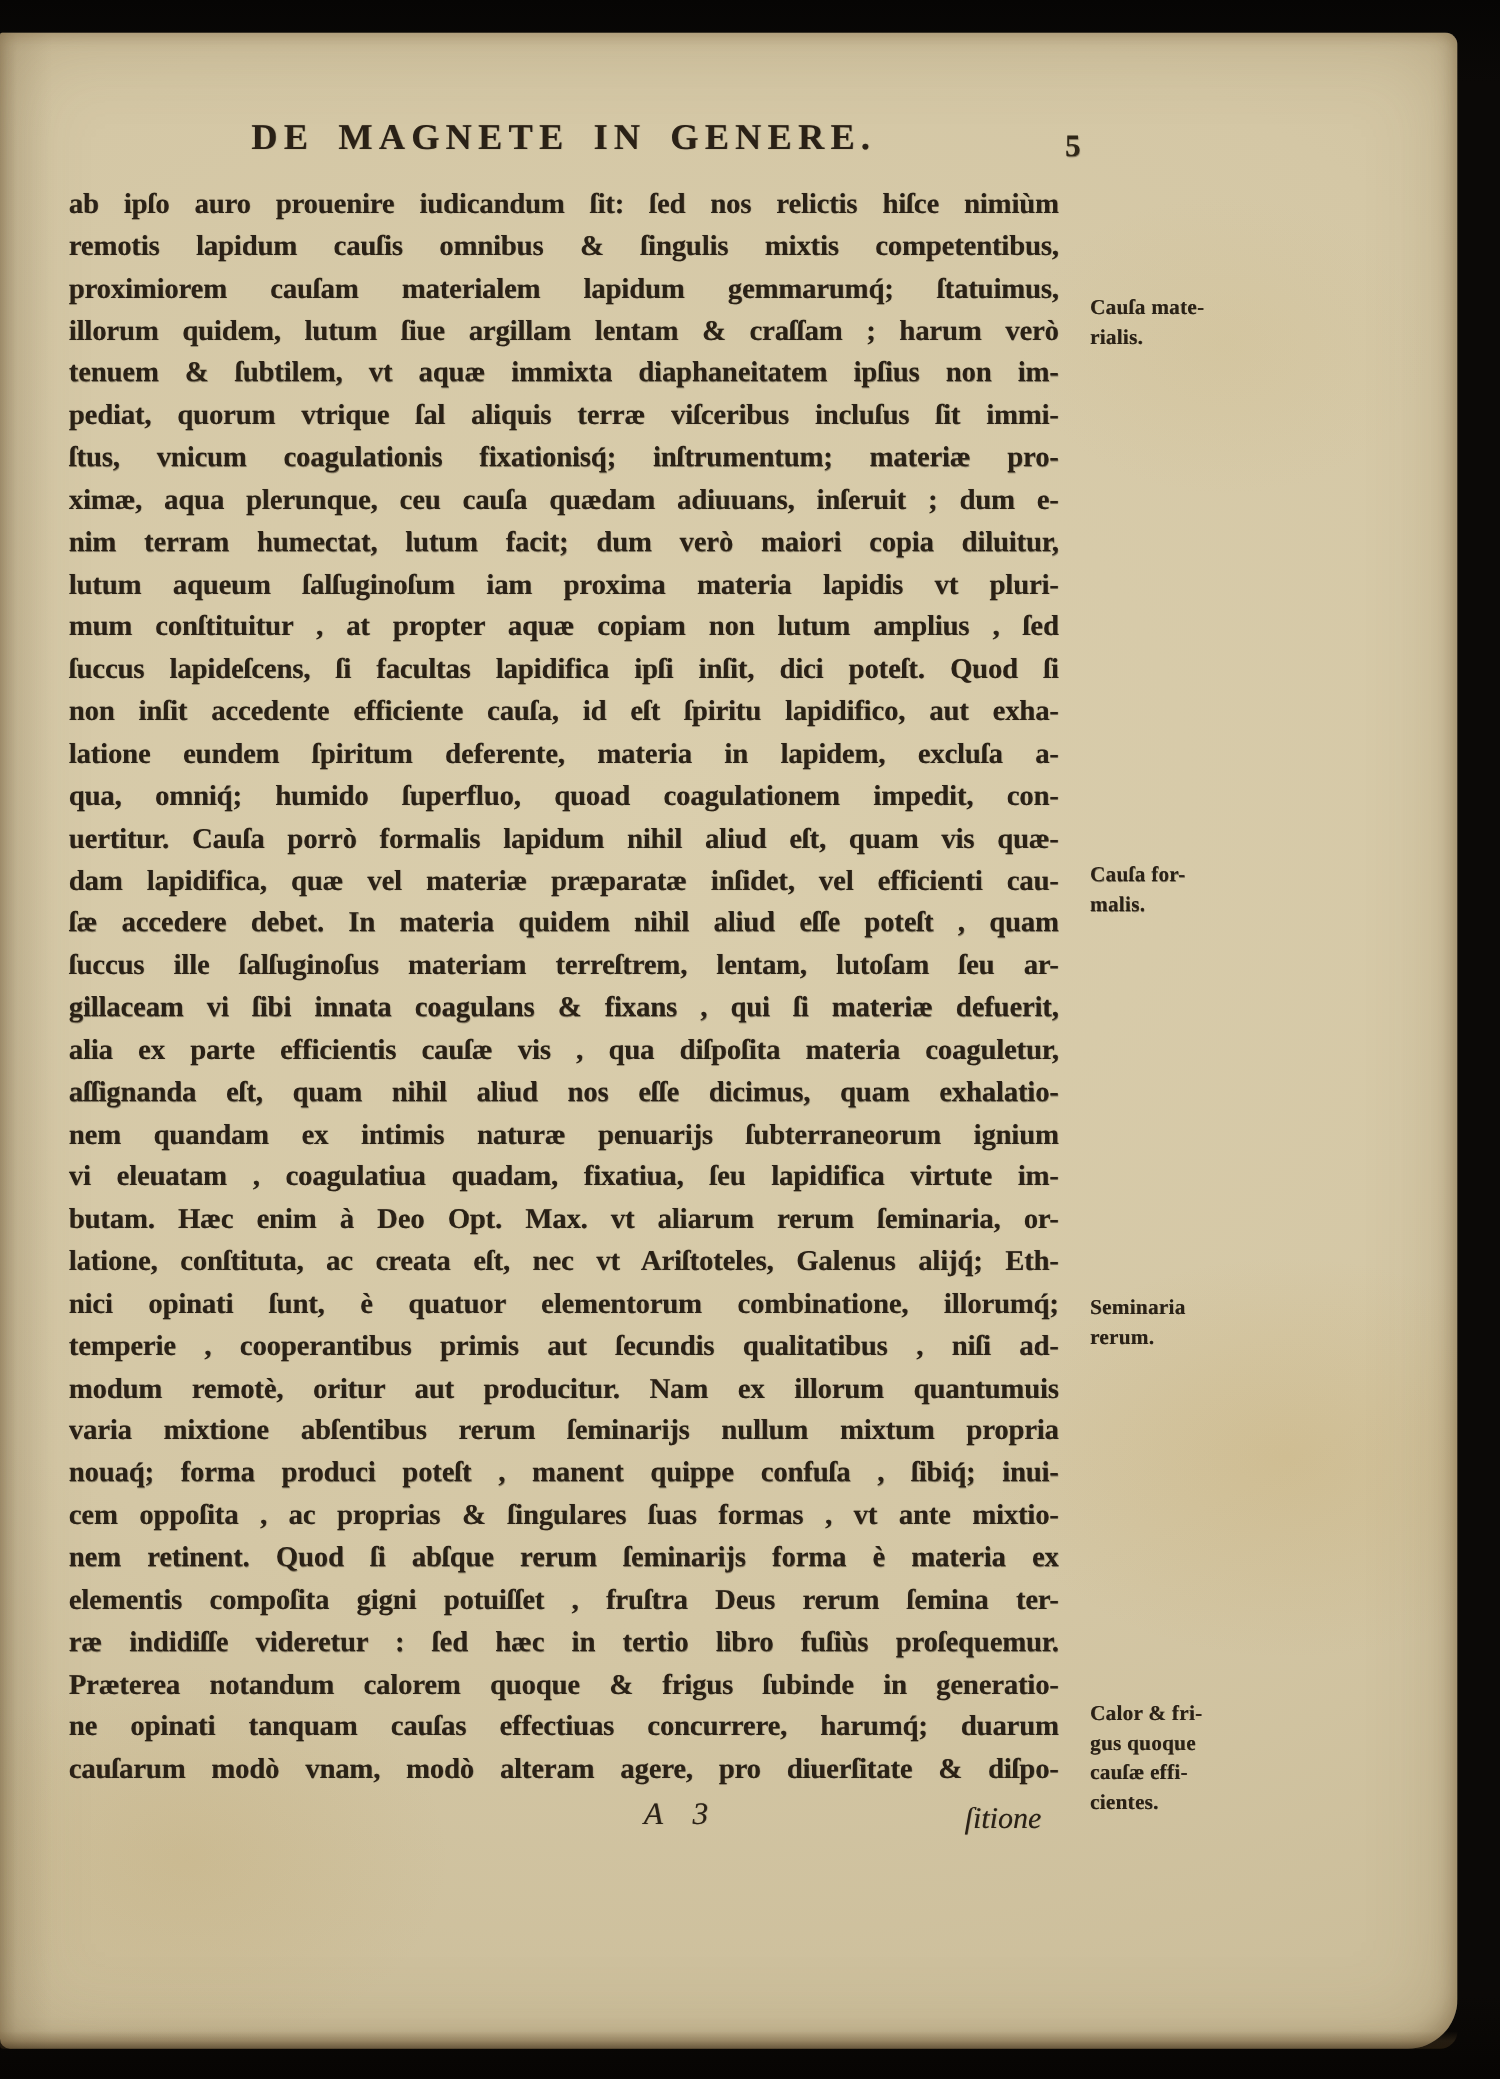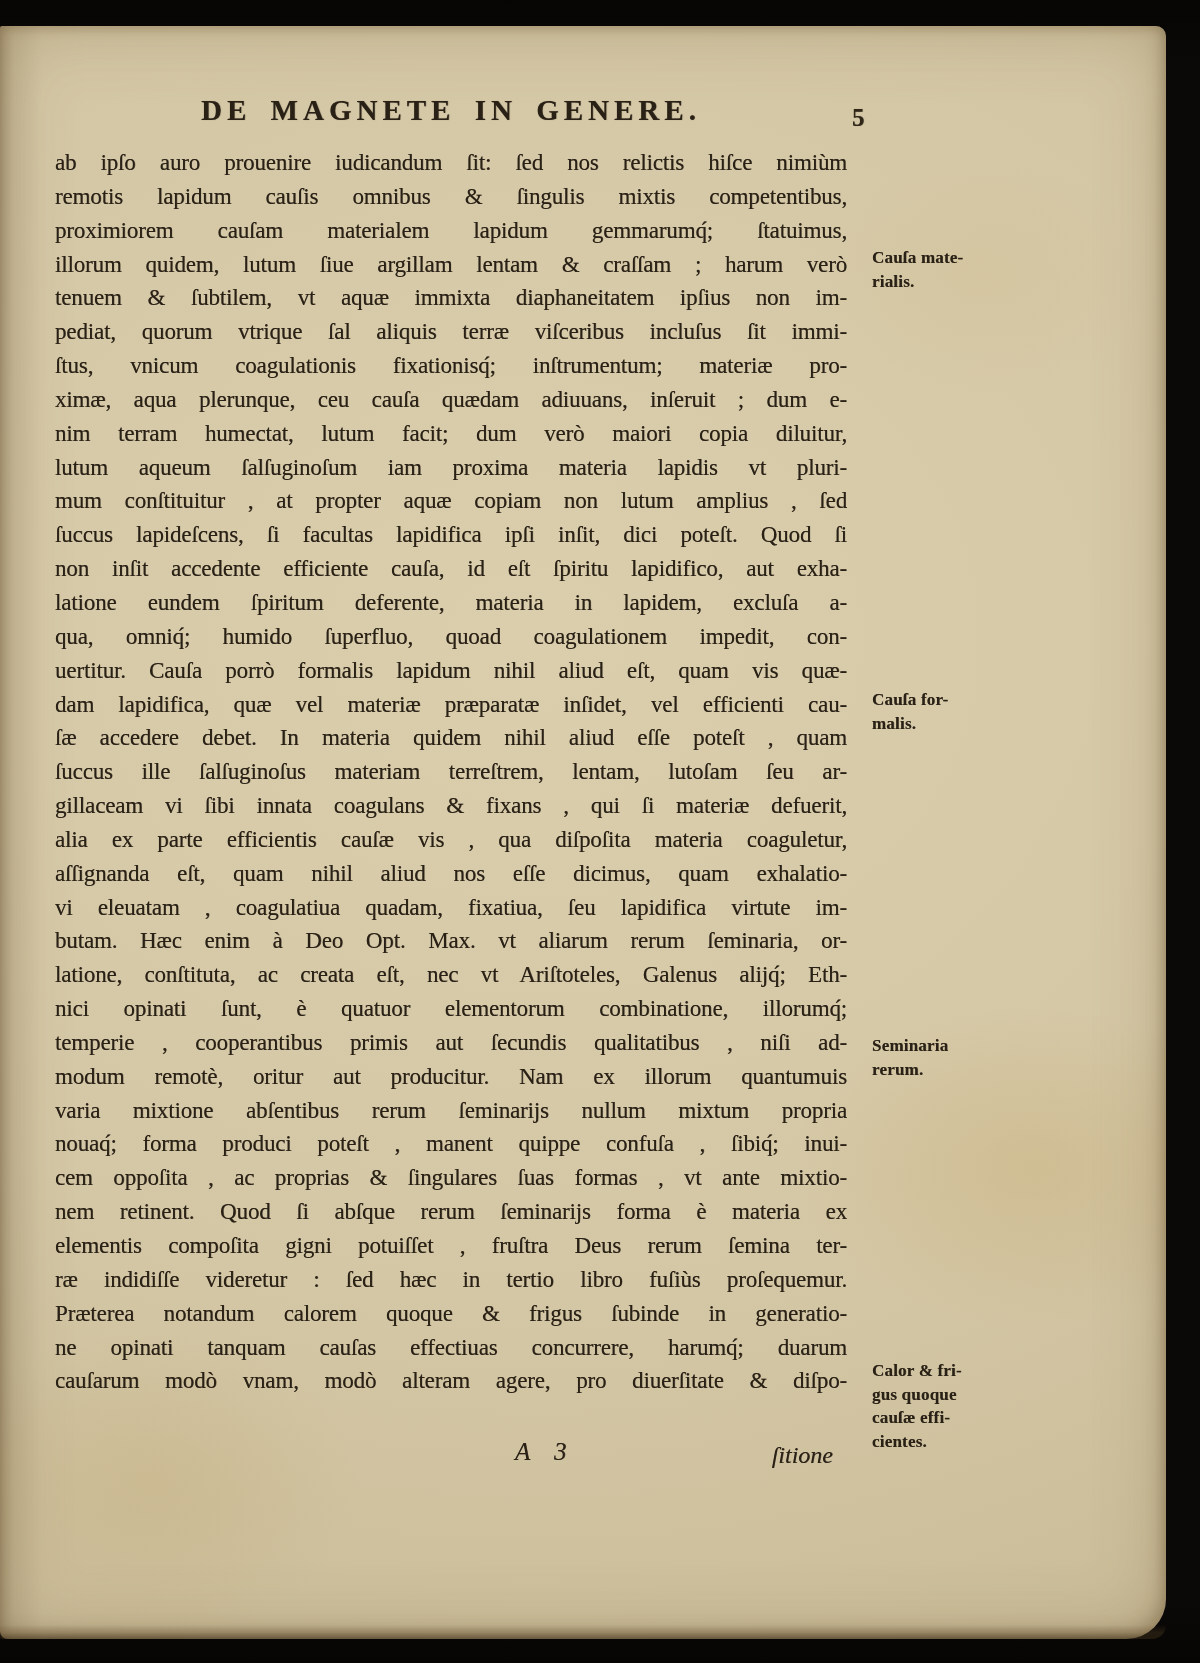--- a/index.html
+++ b/index.html
@@ -42,21 +42,21 @@
     color:#2a2116;
     text-shadow:0.4px 0.4px 0.7px rgba(42,33,22,0.55);
   }
   .page-number{
     position:absolute;left:852px;top:78px;
     font-size:25px;font-weight:bold;
     color:#2f2617;
     text-shadow:0.4px 0.4px 0.7px rgba(42,33,22,0.5);
   }
   .text-block{
-    position:absolute;left:55px;top:120px;width:792px;
+    position:absolute;left:55px;top:120px;width:792px;font-weight:bold;
   }
   .line{
     height:33.85px;line-height:33.85px;
     font-size:23px;letter-spacing:-0.15px;
     text-align:justify;text-align-last:justify;
     overflow:hidden;
     text-shadow:0.35px 0.35px 0.6px rgba(42,33,22,0.55);
   }
   .mnote{
     position:absolute;left:872px;width:160px;
@@ -105,38 +105,39 @@
         <div class="line">non inſit accedente efficiente cauſa, id eſt ſpiritu lapidifico, aut exha-</div>
         <div class="line">latione eundem ſpiritum deferente, materia in lapidem, excluſa a-</div>
         <div class="line">qua, omniq́; humido ſuperfluo, quoad coagulationem impedit, con-</div>
         <div class="line">uertitur. Cauſa porrò formalis lapidum nihil aliud eſt, quam vis quæ-</div>
         <div class="line">dam lapidifica, quæ vel materiæ præparatæ inſidet, vel efficienti cau-</div>
         <div class="line">ſæ accedere debet.  In materia quidem nihil aliud eſſe poteſt , quam</div>
         <div class="line">ſuccus ille ſalſuginoſus materiam terreſtrem, lentam, lutoſam ſeu ar-</div>
         <div class="line">gillaceam vi ſibi innata coagulans &amp; fixans , qui ſi materiæ defuerit,</div>
         <div class="line">alia ex parte efficientis cauſæ vis , qua diſpoſita materia coaguletur,</div>
         <div class="line">aſſignanda eſt, quam nihil aliud nos eſſe dicimus, quam exhalatio-</div>
+        <div class="line">nem quandam ex intimis naturæ penuarijs ſubterraneorum ignium</div>
         <div class="line">vi eleuatam , coagulatiua quadam, fixatiua, ſeu lapidifica virtute im-</div>
         <div class="line">butam.  Hæc enim à Deo Opt. Max. vt aliarum rerum ſeminaria, or-</div>
         <div class="line">latione, conſtituta, ac creata eſt, nec vt Ariſtoteles, Galenus alijq́; Eth-</div>
         <div class="line">nici opinati ſunt, è quatuor elementorum combinatione, illorumq́;</div>
         <div class="line">temperie ,  cooperantibus primis aut ſecundis qualitatibus , niſi ad-</div>
         <div class="line">modum remotè, oritur aut producitur. Nam ex illorum quantumuis</div>
         <div class="line">varia mixtione abſentibus rerum ſeminarijs nullum mixtum propria</div>
         <div class="line">nouaq́; forma produci poteſt , manent quippe confuſa ,  ſibiq́; inui-</div>
         <div class="line">cem oppoſita , ac proprias &amp; ſingulares ſuas formas , vt ante mixtio-</div>
         <div class="line">nem retinent.  Quod ſi abſque rerum ſeminarijs forma è materia ex</div>
         <div class="line">elementis compoſita gigni potuiſſet , fruſtra Deus rerum ſemina ter-</div>
         <div class="line">ræ indidiſſe videretur :  ſed hæc in tertio libro  fuſiùs proſequemur.</div>
         <div class="line">Præterea notandum calorem quoque &amp; frigus ſubinde in generatio-</div>
         <div class="line">ne opinati tanquam cauſas effectiuas concurrere, harumq́; duarum</div>
         <div class="line">cauſarum modò vnam, modò alteram agere, pro diuerſitate &amp; diſpo-</div>
       </div>
 
-    <aside class="mnote" style="top:220px">
+    <aside class="mnote" style="top:208px">
         <div>Cauſa mate-</div>
         <div>rialis.</div>
       </aside>
     <aside class="mnote" style="top:662px">
         <div>Cauſa for-</div>
         <div>malis.</div>
       </aside>
     <aside class="mnote" style="top:1008px">
         <div>Seminaria</div>
         <div>rerum.</div>

